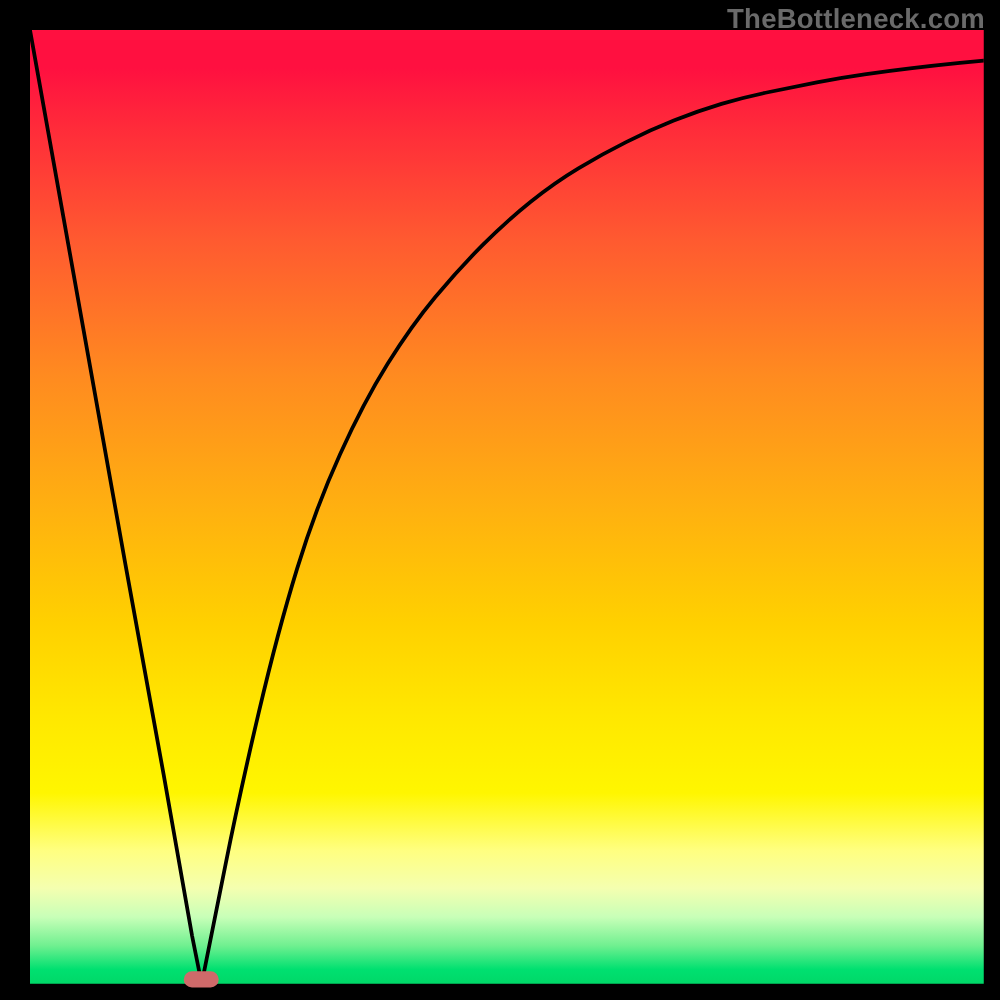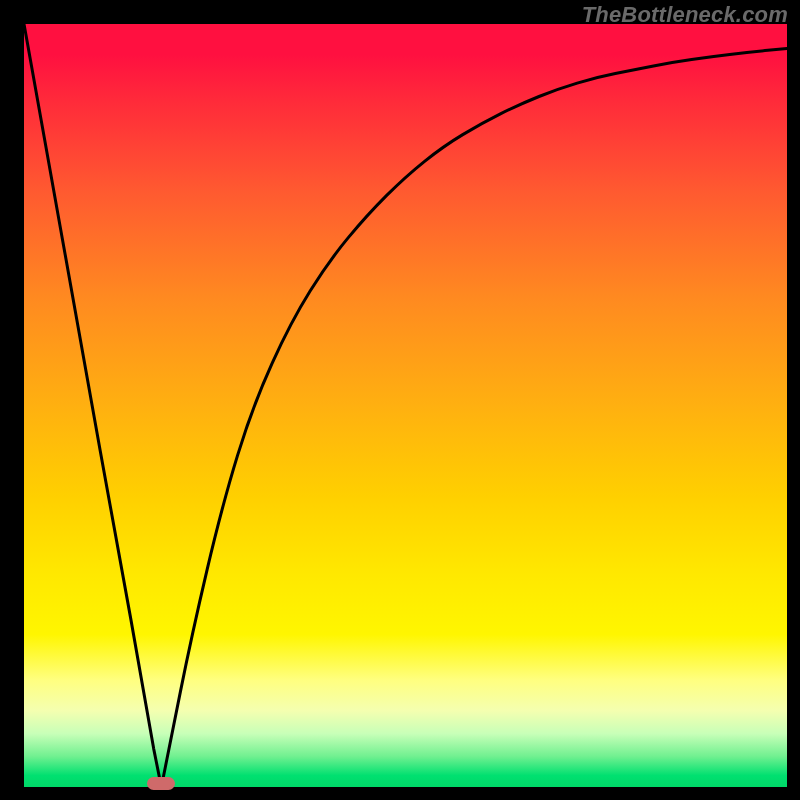--- a/index.html
+++ b/index.html
@@ -43,21 +43,20 @@
   .watermark {
     position: absolute;
     top: 2px;
     right: 12px;
     font-family: Arial, Helvetica, sans-serif;
     font-size: 22px;
     font-weight: 600;
     color: #6a6a6a;
     letter-spacing: 0.2px;
     user-select: none;
-    font-style: italic;
   }
   svg.curve {
     position: absolute;
     left: 0;
     top: 0;
     width: 763px;
     height: 763px;
   }
   .marker {
     position: absolute;

